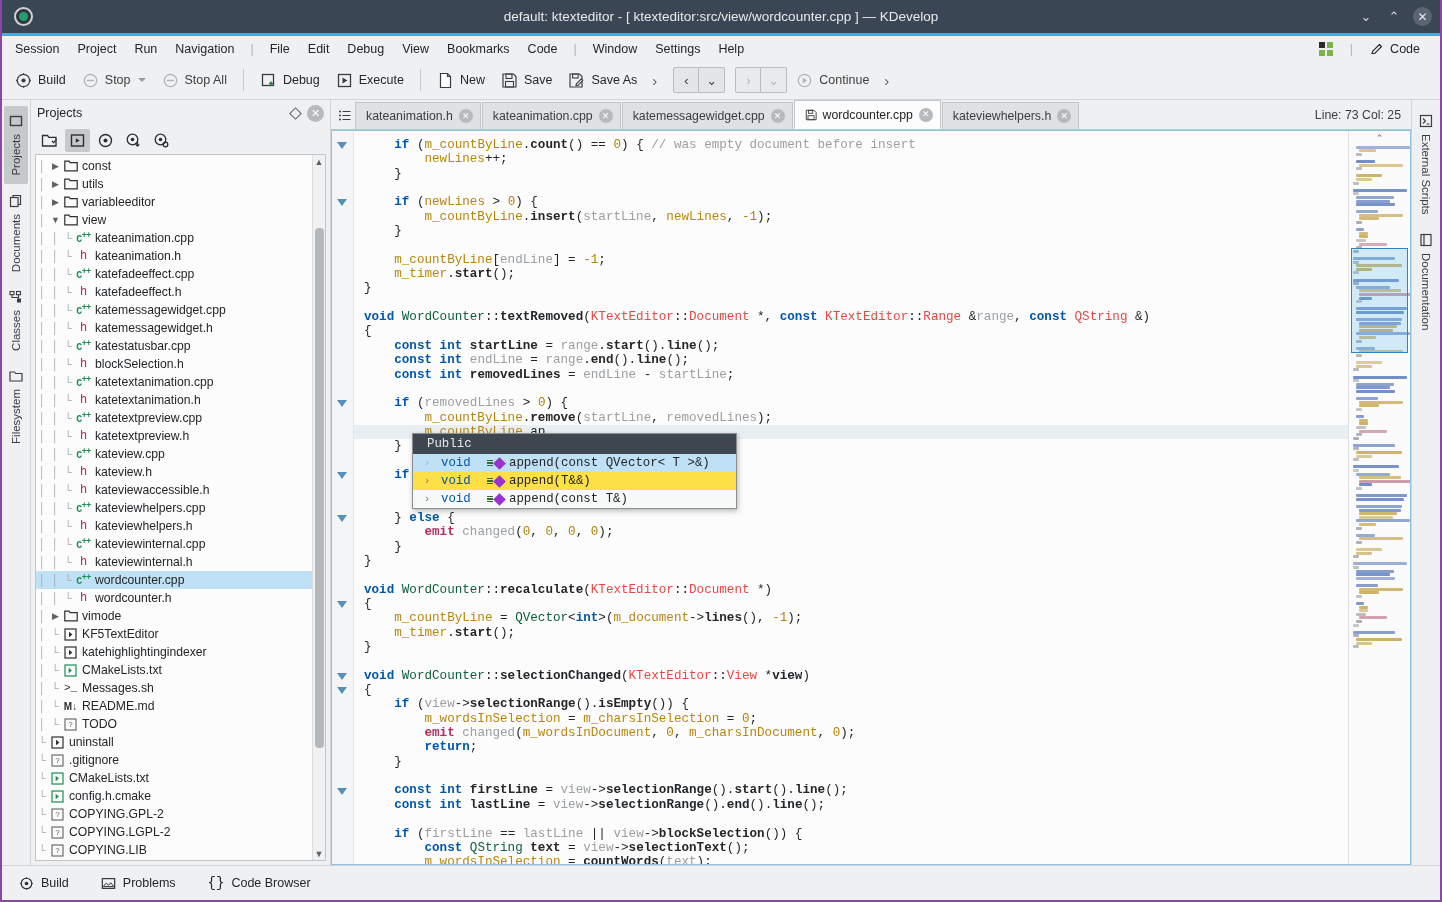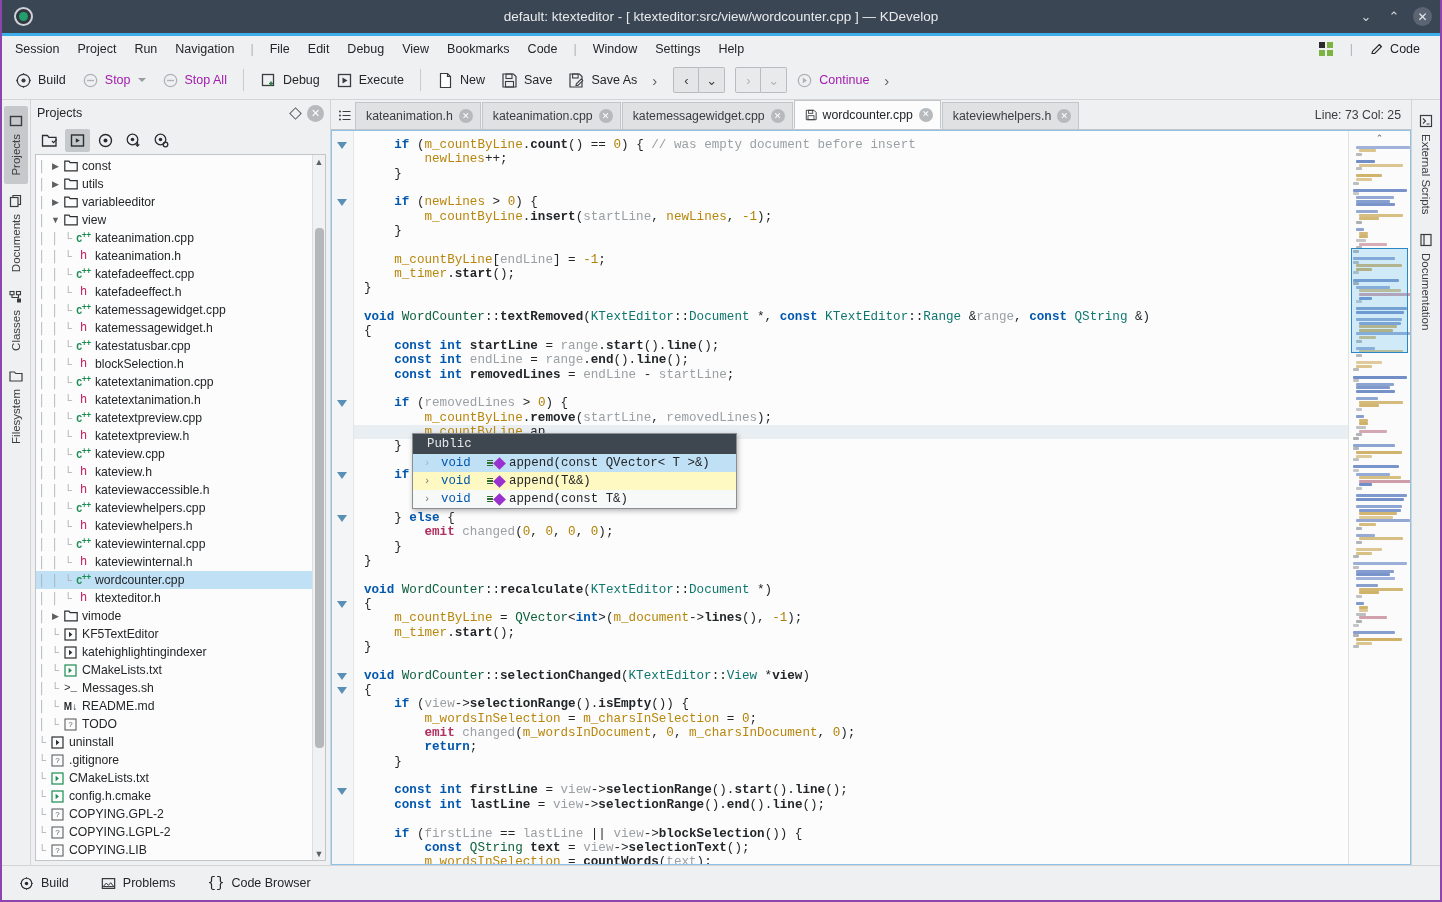--- a/index.html
+++ b/index.html
@@ -107,21 +107,21 @@
     display: flex; align-items: center;
     padding: 0 6px; gap: 2px;
     border-bottom: 1px solid #d2d4d6;
     font-size: 12.5px;
   }
   .tbtn {
     display: flex; align-items: center; gap: 6px;
     padding: 4px 7px; border-radius: 3px;
     color: #232629; cursor: default; white-space: nowrap;
   }
-  .tbtn.disabled { color: #a21caf; }
+  .tbtn.disabled { color: #404040; }
   .tb-sep {
     width: 1px; height: 22px; background: #c8cacc; margin: 0 7px;
   }
   .caret-small {
     width: 0; height: 0;
     border-left: 4px solid transparent; border-right: 4px solid transparent;
     border-top: 4px solid #9a9d9f; margin-left: 1px;
   }
   .chev-btn {
     padding: 2px 6px; color: #5c6063; font-size: 15px; cursor: default;
@@ -339,21 +339,21 @@
     color: #232629;
   }
   .cline { height: 14.35px; padding-left: 10px; position: relative; }
   .cline.cur { background: #e9eef2; }
 
   
   .k  { color: #0057ae; font-weight: bold; }                       
   .fn { color: #232629; font-weight: bold; }    
   .mem{ color: #b8860b; }                       
   .loc{ color: #9a9fa3; }                       
-  .cls{ color: #0f766e; }                       
+  .cls{ color: #ef4444; }                       
   .num{ color: #b08000; }                       
   .cm { color: #9a9fa3; }                       
   .op { color: #232629; }
   .emit { color: #b03060; font-weight: bold; }
   .typ { color: #0b5f3a; }                      
   .squig {
     border-bottom: 2px dotted #e04040;
   }
 
   
@@ -377,21 +377,21 @@
     background: rgba(61,174,233,0.22);
     border: 1.5px solid #2a87c5;
     pointer-events: none;
   }
 
   
   .completion {
     position: absolute;
     left: 80px; top: 302px;
     width: 325px;
-    background: #fef9c3;
+    background: #fde047;
     border: 1px solid #8b8f93;
     box-shadow: 1px 2px 5px rgba(0,0,0,0.28);
     z-index: 50;
     font-family: "Liberation Mono", monospace;
     font-size: 12.4px;
   }
   .comp-header {
     background: #3e4650; color: #e6e8ea;
     padding: 3px 8px 3px 14px;
     font-size: 12.4px;
@@ -878,21 +878,21 @@
               </span>
               <span class="tlabel">wordcounter.cpp</span>
             </div>
             <div class="trow">
               <span class="tguide">│</span>
               <span class="tguide">│</span>
               <span class="tguide">└</span>
               <span class="ticon">
                 <span class="icon-h">h</span>
               </span>
-              <span class="tlabel">ktexteditor.h</span>
+              <span class="tlabel">wordcounter.h</span>
             </div>
             <div class="trow">
               <span class="tguide">│</span>
               <span class="tarrow">▶</span>
               <span class="ticon">
                 <svg width="14" height="12" viewBox="0 0 14 12">
                   <path d="M0.8 1.2h4.2l1.1 1.5H13.2V10.8H0.8z" fill="none" stroke="#2b2e31" stroke-width="1.2"></path>
                 </svg>
               </span>
               <span class="tlabel">vimode</span>

